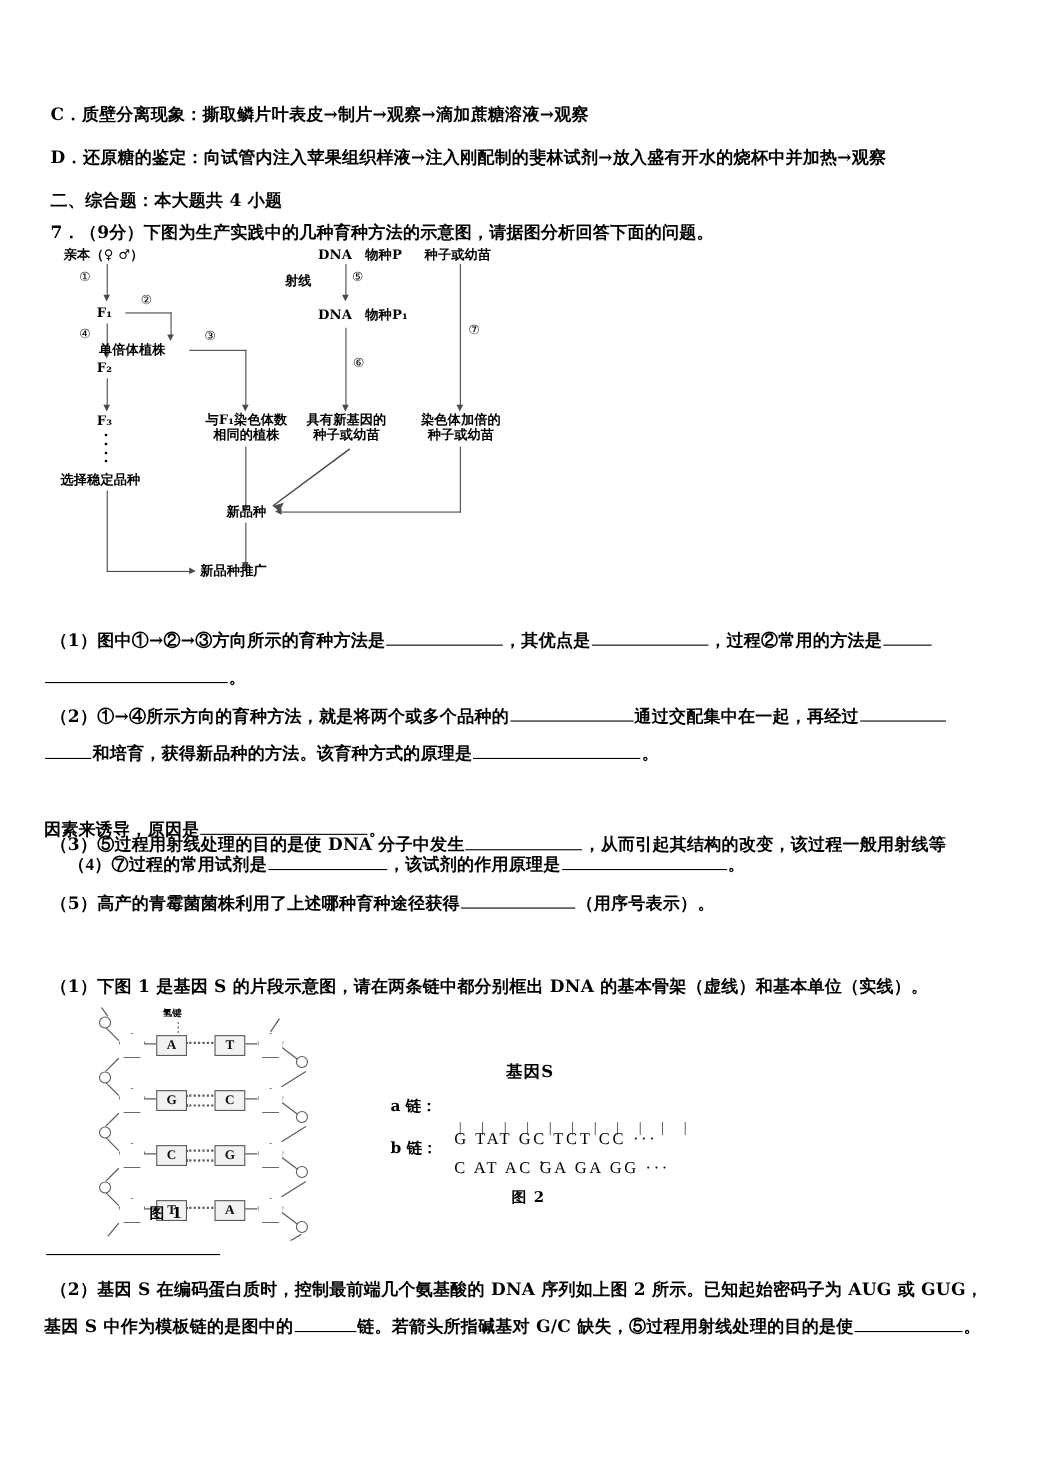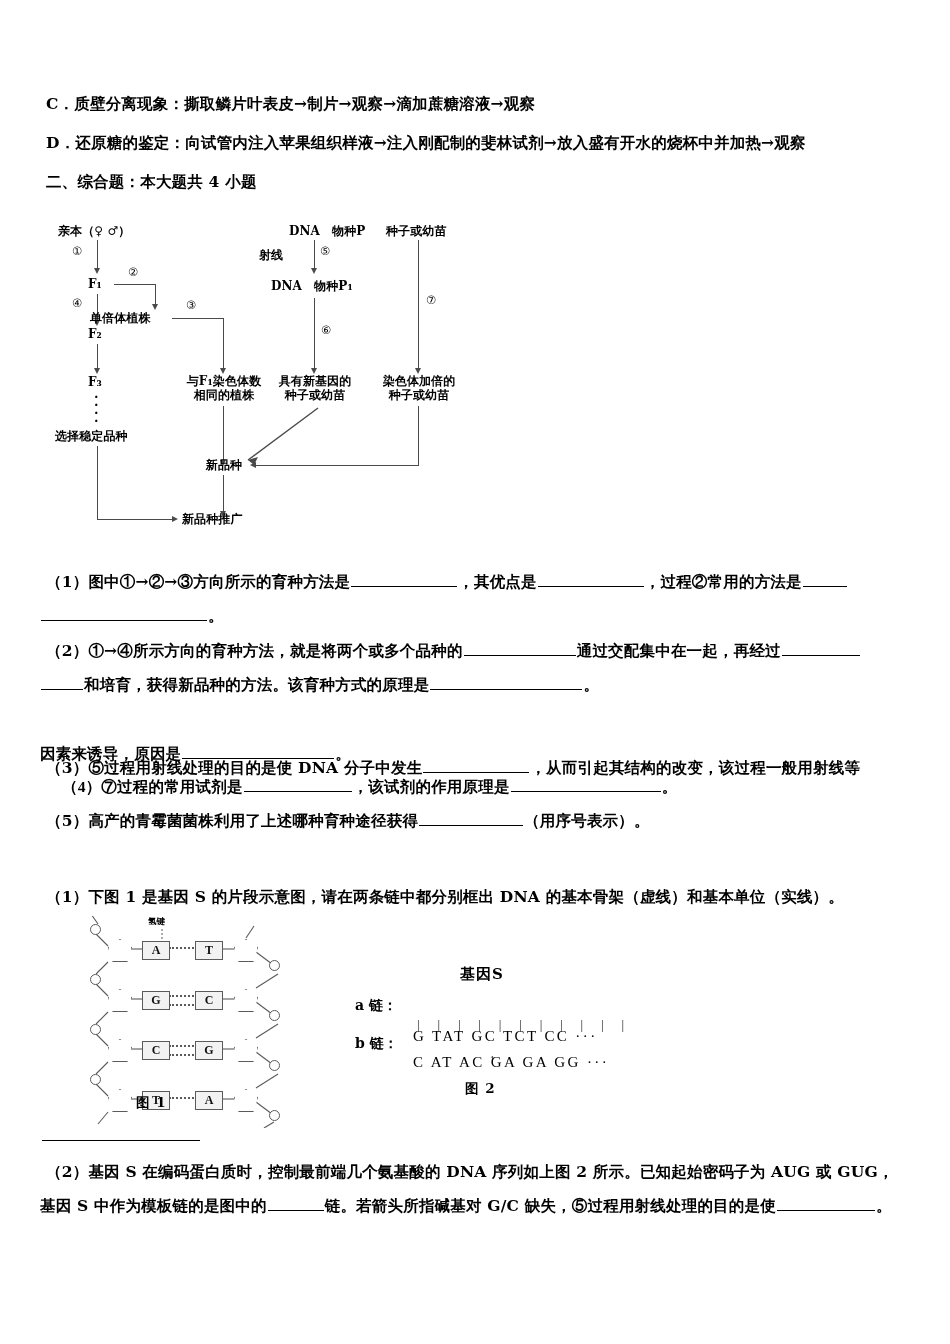--- a/index.html
+++ b/index.html
@@ -229,20 +229,21 @@
 <body>
 
 <div class="page">
 
   <div class="txt" style="left:46px; top:92px;">C．质壁分离现象：撕取鳞片叶表皮→制片→观察→滴加蔗糖溶液→观察</div>
 
   <div class="txt" style="left:46px; top:131px;">D．还原糖的鉴定：向试管内注入苹果组织样液→注入刚配制的斐林试剂→放入盛有开水的烧杯中并加热→观察</div>
 
   <div class="txt" style="left:46px; top:170px;">二、综合题：本大题共 4 小题</div>
 
+  <div class="txt" style="left:46px; top:199px;">7．（9分）下图为生产实践中的几种育种方法的示意图，请据图分析回答下面的问题。</div>
 
   <div id="fig-breeding">
 
     <div class="node" style="left:12px; top:2px;">亲本（♀ ♂）</div>
 
     <div class="vline" style="left:51px; top:18px; height:30px;"></div>
     <div class="arrowdn" style="left:47.5px; top:46px;"></div>
     <div class="circnum" style="left:26px; top:24px;">①</div>
 
     <div class="node" style="left:42px; top:55px;">F₁</div>
@@ -288,21 +289,21 @@
     <div class="arrowdn" style="left:173.5px; top:238px;"></div>
 
     <div class="node" style="left:243px; top:2px;">DNA　物种P</div>
 
     <div class="node" style="left:213px; top:26px;">射线</div>
 
     <div class="vline" style="left:268px; top:18px; height:30px;"></div>
     <div class="arrowdn" style="left:264.5px; top:46px;"></div>
     <div class="circnum" style="left:274px; top:24px;">⑤</div>
 
-    <div class="node" style="left:225px; top:57px;">DNA　物种P₁</div>
+    <div class="node" style="left:243px; top:57px;">DNA　物种P₁</div>
 
     <div class="vline" style="left:268px; top:76px; height:72px;"></div>
     <div class="arrowdn" style="left:264.5px; top:146px;"></div>
     <div class="circnum" style="left:275px; top:103px;">⑥</div>
 
     <div class="node ctr" style="left:226px; top:152px; width:86px;">具有新基因的</div>
     <div class="node ctr" style="left:226px; top:166px; width:86px;">种子或幼苗</div>
 
     <svg class="diag" style="left:0; top:0; width:500px; height:325px; pointer-events:none;" viewBox="0 0 500 325">
       <line x1="272" y1="186" x2="202" y2="238" stroke="#4a4a4a" stroke-width="1.4"></line>

